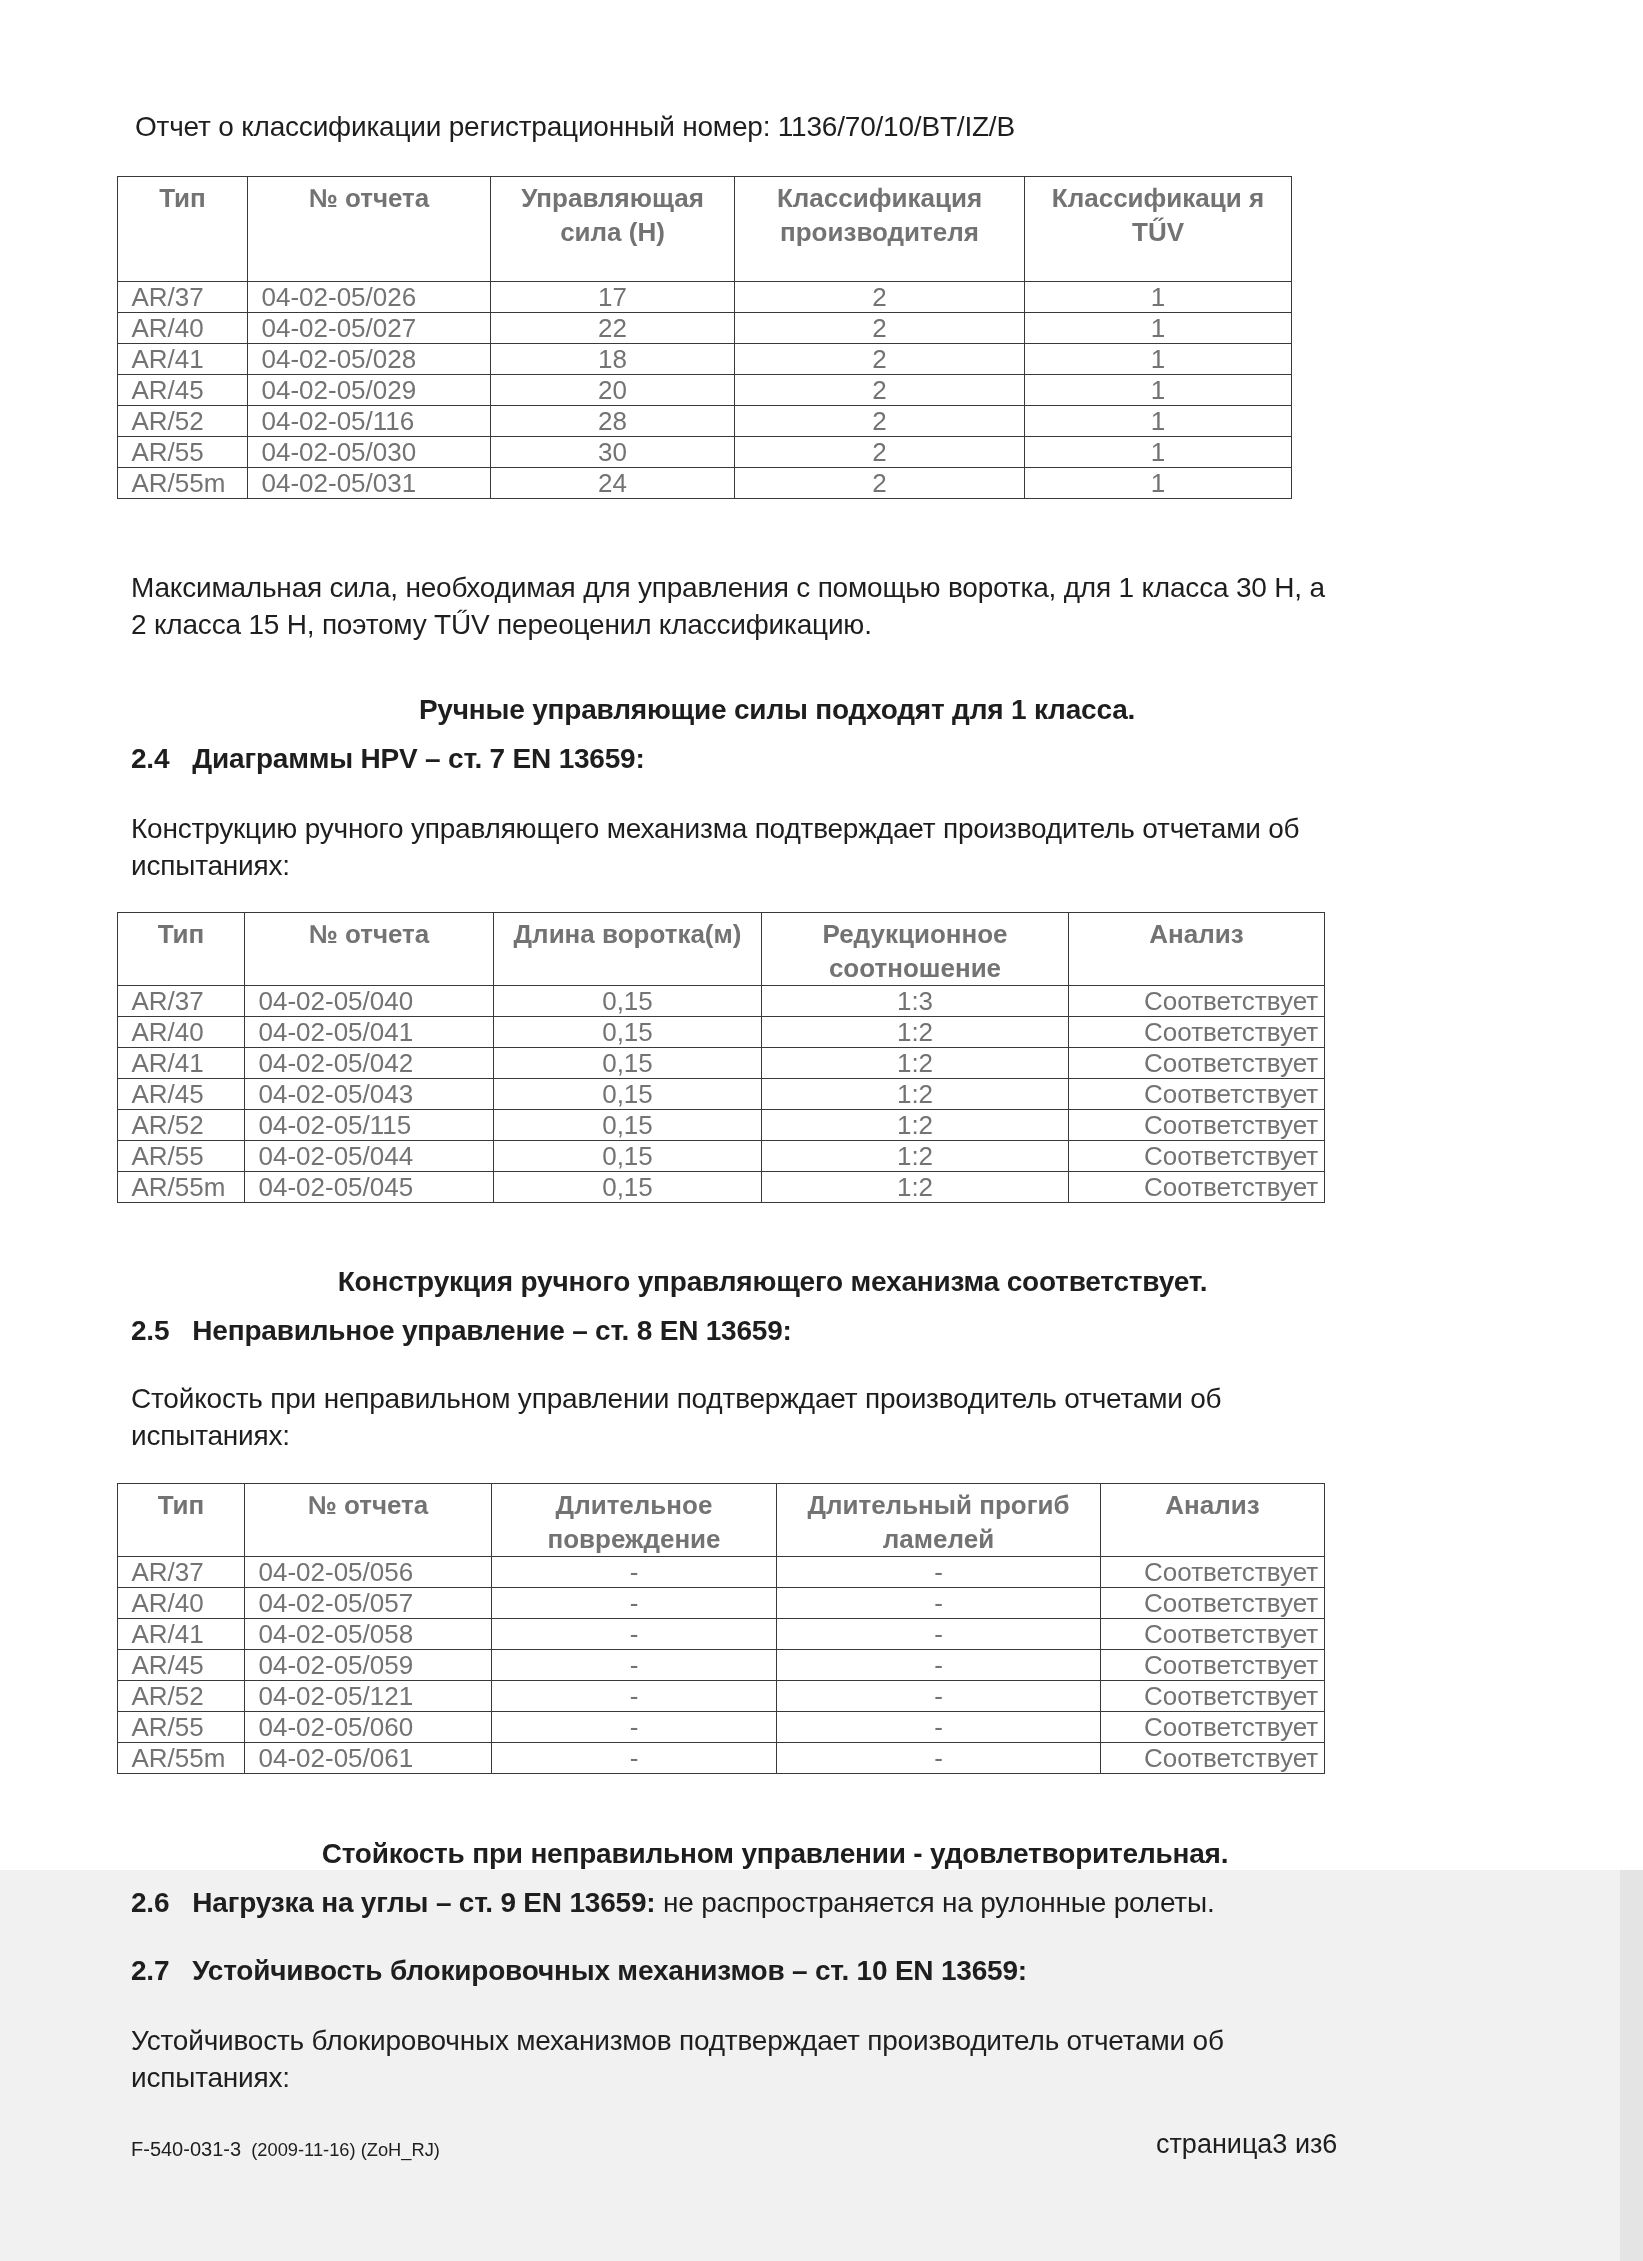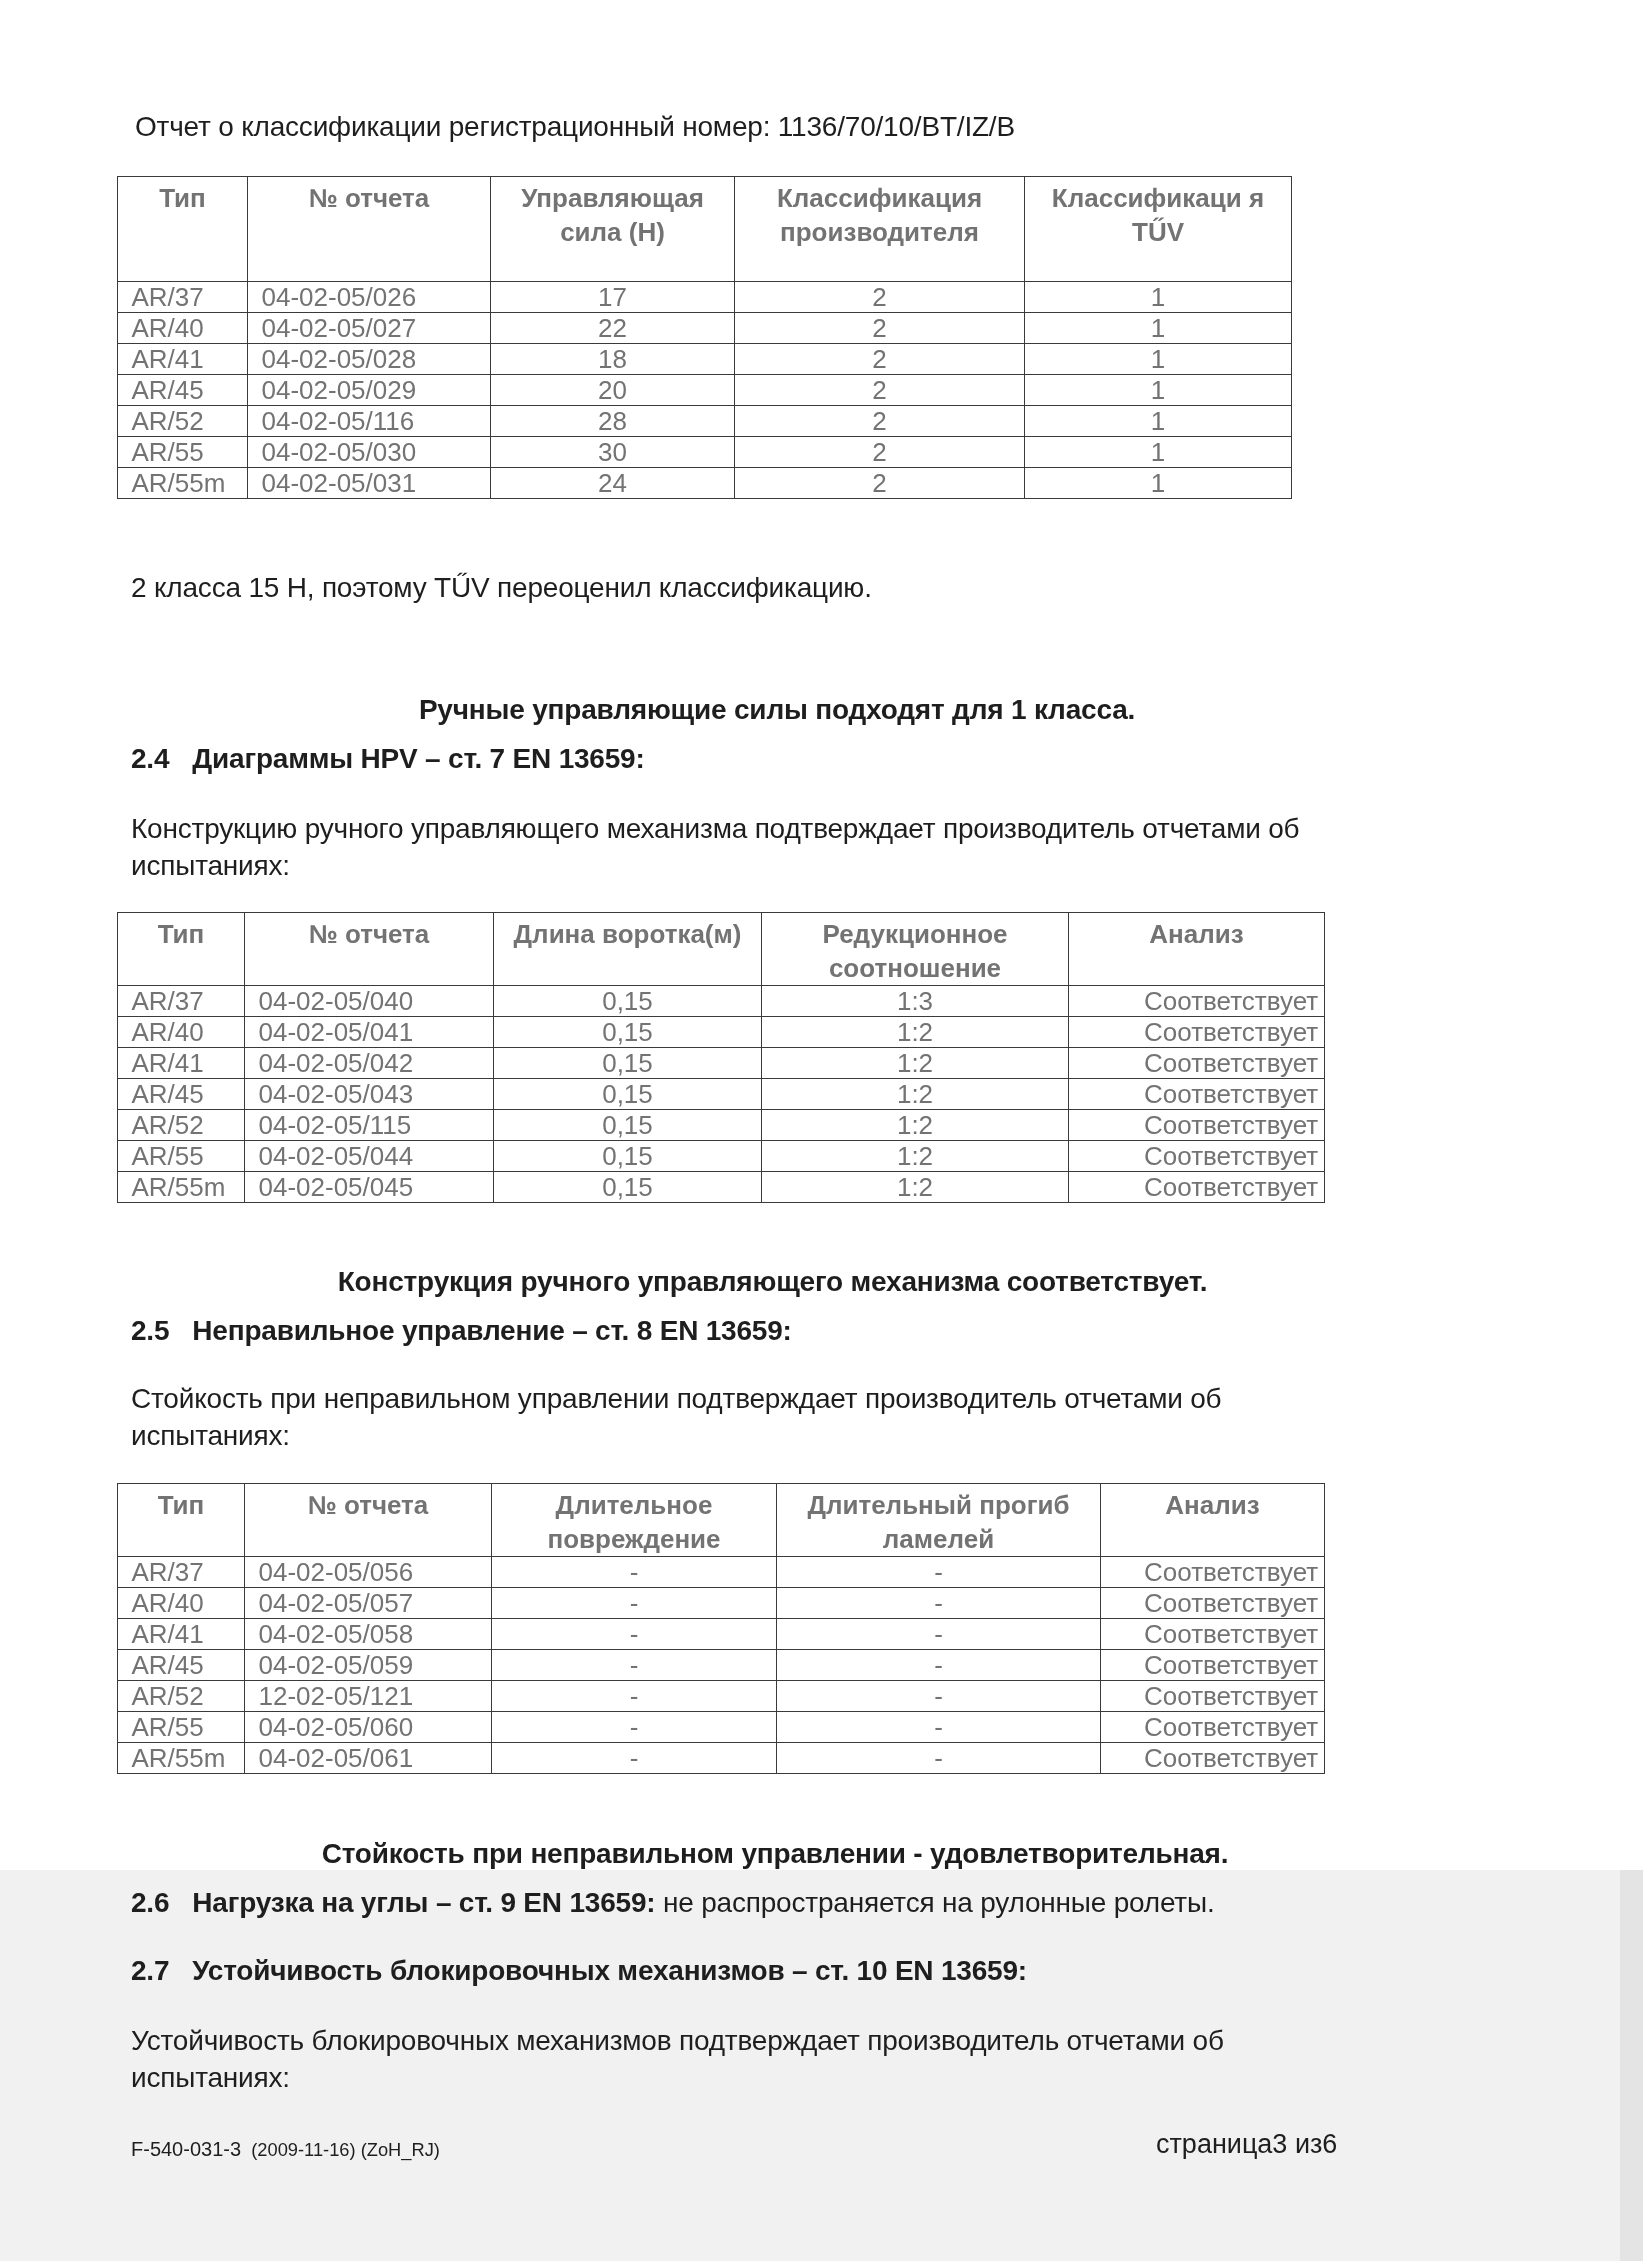--- a/index.html
+++ b/index.html
@@ -114,20 +114,21 @@
         <td class="l">AR/55m</td>
         <td class="l">04-02-05/031</td>
         <td class="c">24</td>
         <td class="c">2</td>
         <td class="c">1</td>
       </tr>
   </tbody>
 </table>
 
 <div class="abs text para" style="top:569px;">
+  <div>Максимальная сила, необходимая для управления с помощью воротка, для 1 класса 30 Н, а</div>
   <div>2 класса 15 Н, поэтому TŰV переоценил классификацию.</div>
 </div>
 
 <div class="abs text bold center" style="left:0; width:1554px; top:672px;">Ручные управляющие силы подходят для 1 класса.</div>
 
 <div class="abs text" style="left:131px; top:740px;">
   <span class="hnum">2.4</span><span class="bold">Диаграммы HPV – ст. 7 EN 13659:</span>
 </div>
 
 <div class="abs text para" style="top:810px;">
@@ -257,21 +258,21 @@
       </tr>
     <tr>
         <td class="l">AR/45</td>
         <td class="l">04-02-05/059</td>
         <td class="c">-</td>
         <td class="c">-</td>
         <td class="r">Соответствует</td>
       </tr>
     <tr>
         <td class="l">AR/52</td>
-        <td class="l">12-02-05/121</td>
+        <td class="l">04-02-05/121</td>
         <td class="c">-</td>
         <td class="c">-</td>
         <td class="r">Соответствует</td>
       </tr>
     <tr>
         <td class="l">AR/55</td>
         <td class="l">04-02-05/060</td>
         <td class="c">-</td>
         <td class="c">-</td>
         <td class="r">Соответствует</td>

